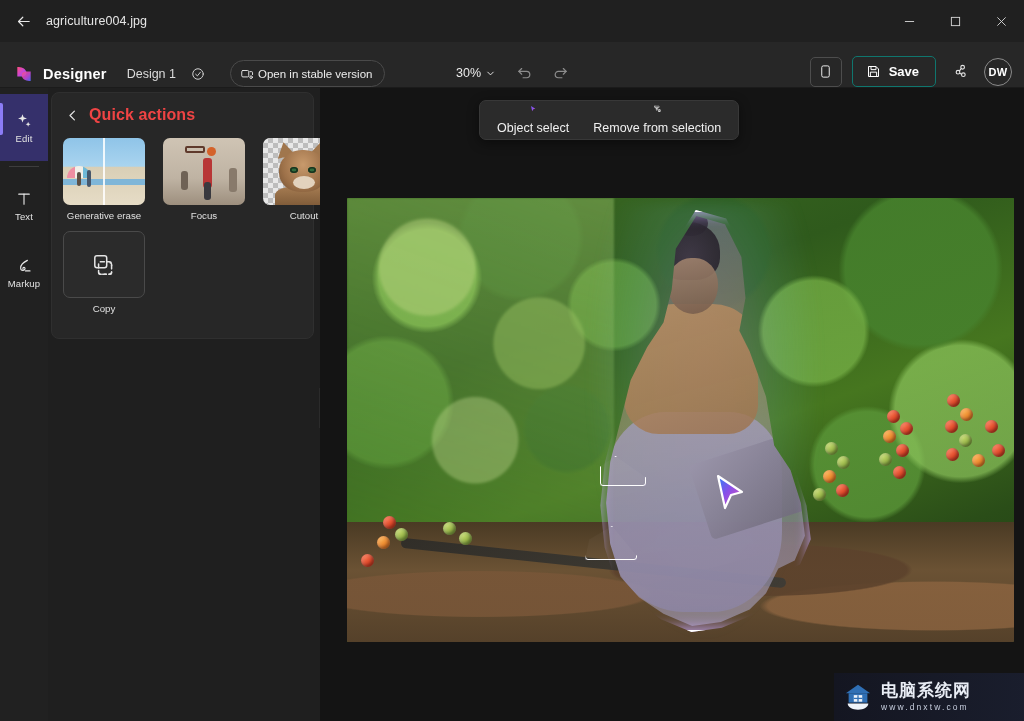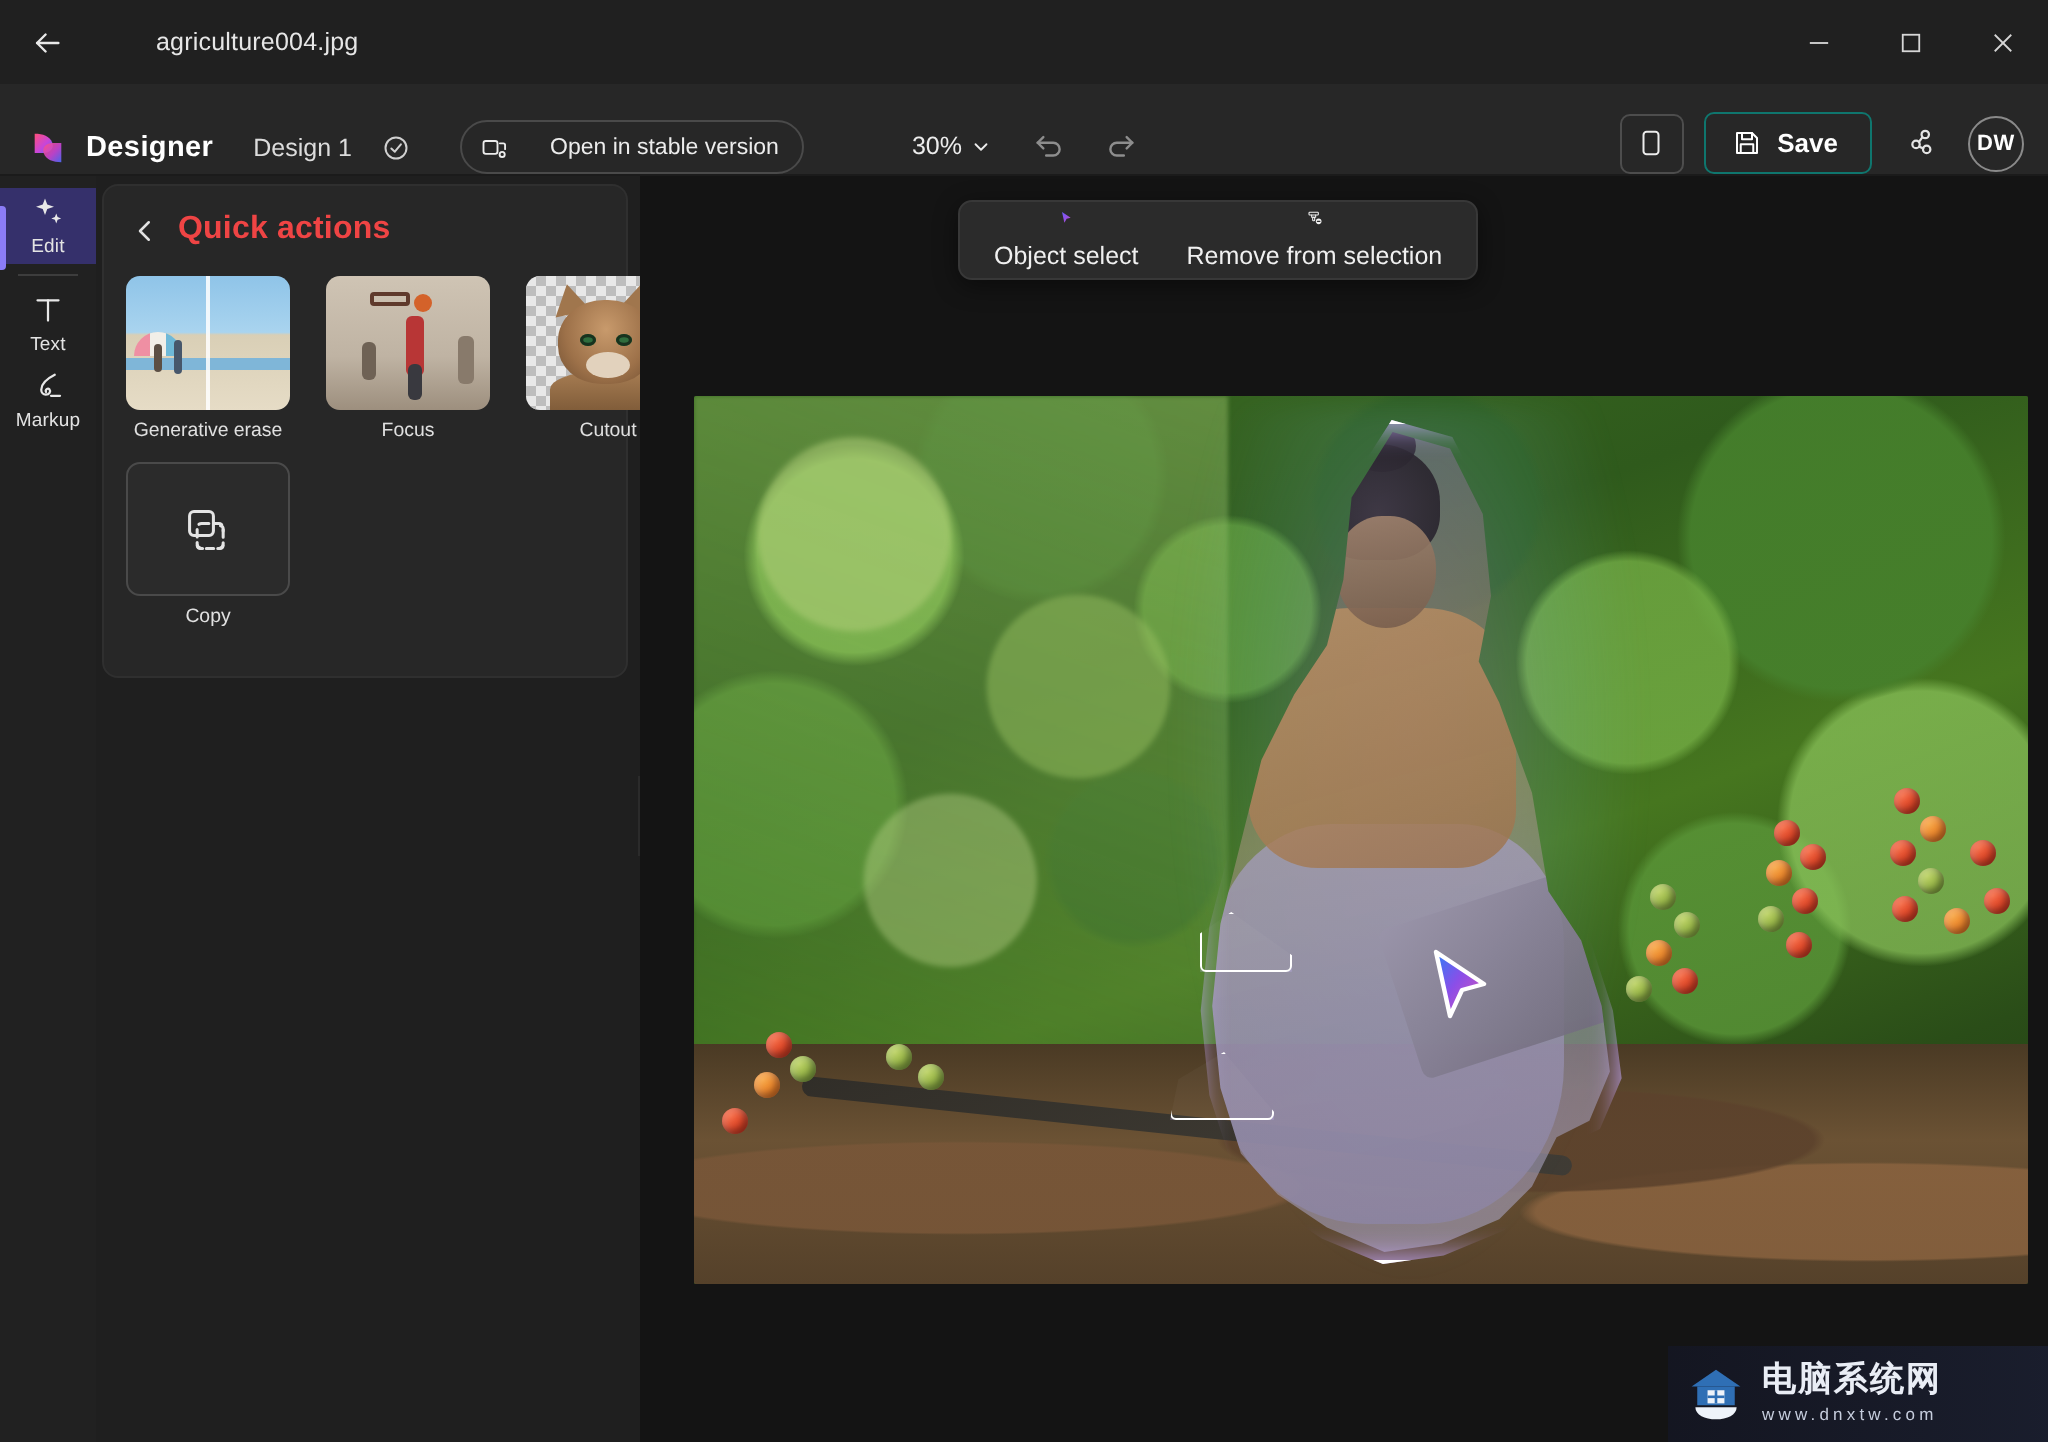--- a/index.html
+++ b/index.html
@@ -16,21 +16,21 @@
   .titlebar {
     position: absolute; top: 0; left: 0; width: 1024px; height: 42px;
     background: #202020;
     display: flex; align-items: center;
   }
   .back-btn {
     width: 46px; height: 42px; display: flex; align-items: center; justify-content: center;
     color: #e8e8e8; cursor: pointer;
   }
   .doc-title {
-    margin-left: 32px; font-size: 12.5px; color: #e6e6e6; letter-spacing: .1px;
+    margin-left: 0; font-size: 12.5px; color: #e6e6e6; letter-spacing: .1px;
   }
   .win-controls { position: absolute; right: 0; top: 0; display: flex; height: 42px; }
   .win-btn {
     width: 46px; height: 42px; display: flex; align-items: center; justify-content: center;
     color: #d6d6d6; cursor: pointer;
   }
 
   
   .appheader {
     position: absolute; top: 42px; left: 0; width: 1024px; height: 46px;
@@ -39,21 +39,21 @@
     border-bottom: 1px solid #1b1b1b;
   }
   .brand-wrap { display: flex; align-items: center; padding-left: 14px; gap: 9px; }
   .brand-logo { width: 20px; height: 20px; flex: 0 0 20px; }
   .brand-name { font-size: 14.5px; font-weight: 700; color: #fff; letter-spacing: .2px; }
   .design-name { font-size: 12.5px; color: #dcdcdc; margin-left: 11px; }
   .saved-icon { margin-left: 6px; display: flex; align-items: center; color: #d0d0d0; }
   .open-stable {
     margin-left: 16px; height: 27px; padding: 0 12px 0 9px;
     border: 1px solid #4a4a4a; border-radius: 14px;
-    display: flex; align-items: center; gap: 21px;
+    display: flex; align-items: center; gap: 4px;
     font-size: 11.5px; color: #ececec; cursor: pointer; background: transparent;
   }
 
   .center-tools {
     position: absolute; left: 0; right: 0; margin: 0 auto;
     width: 210px; display: flex; align-items: center; justify-content: center; gap: 6px;
   }
   .zoom-ctl {
     display: flex; align-items: center; gap: 4px; padding: 4px 7px;
     border-radius: 4px; cursor: pointer; color: #ececec; font-size: 12.5px;
@@ -82,21 +82,21 @@
     display: flex; align-items: center; justify-content: center;
     font-size: 11px; color: #fff; font-weight: 600; cursor: pointer; letter-spacing: .3px;
   }
 
   
   .rail {
     position: absolute; top: 88px; left: 0; width: 48px; height: 633px;
     background: #212121; padding-top: 6px;
   }
   .rail-item {
-    position: relative; width: 48px; height: 38px;
+    position: relative; width: 48px; height: 67px;
     display: flex; flex-direction: column; align-items: center; justify-content: center;
     gap: 3px; cursor: pointer; color: #e8e8e8;
   }
   .rail-item.active { background: #35306b; }
   .rail-item.active::before {
     content: ""; position: absolute; left: 0; top: 9px; width: 3px; height: 32px;
     background: #8b7cf6; border-radius: 0 2px 2px 0;
   }
   .rail-label { font-size: 9.5px; color: #e3e3e3; letter-spacing: .1px; }
   .rail-sep { width: 30px; height: 1px; background: #3d3d3d; margin: 5px auto 5px; }

